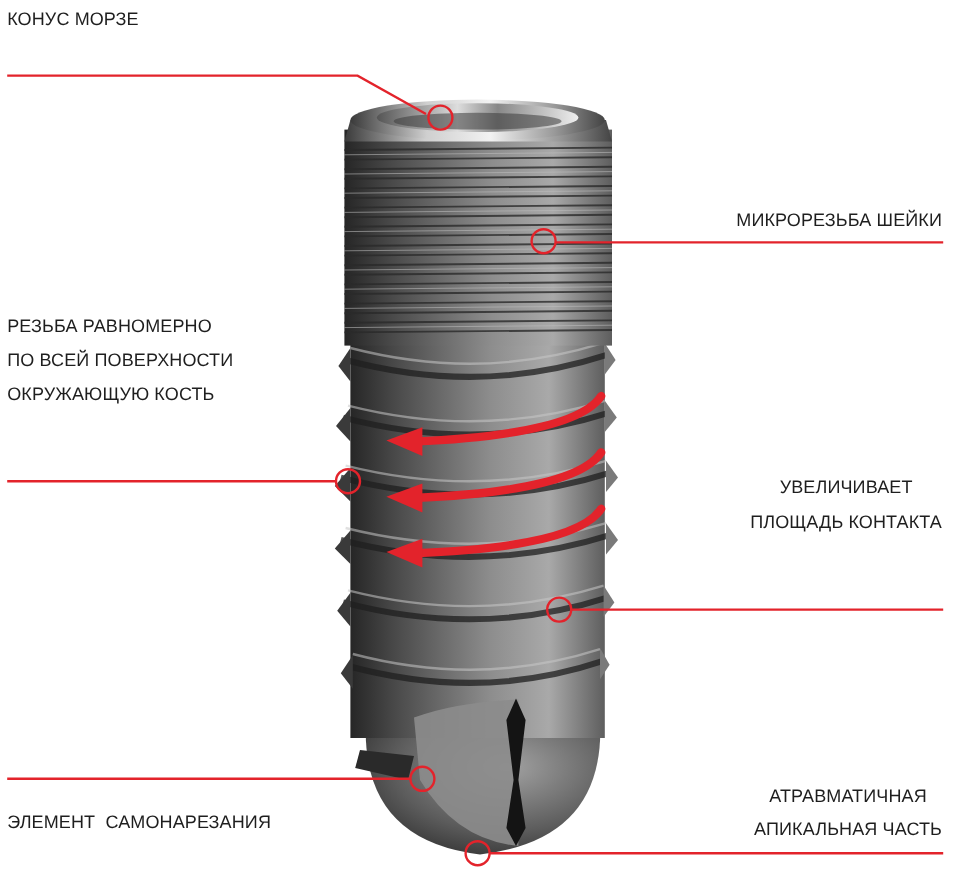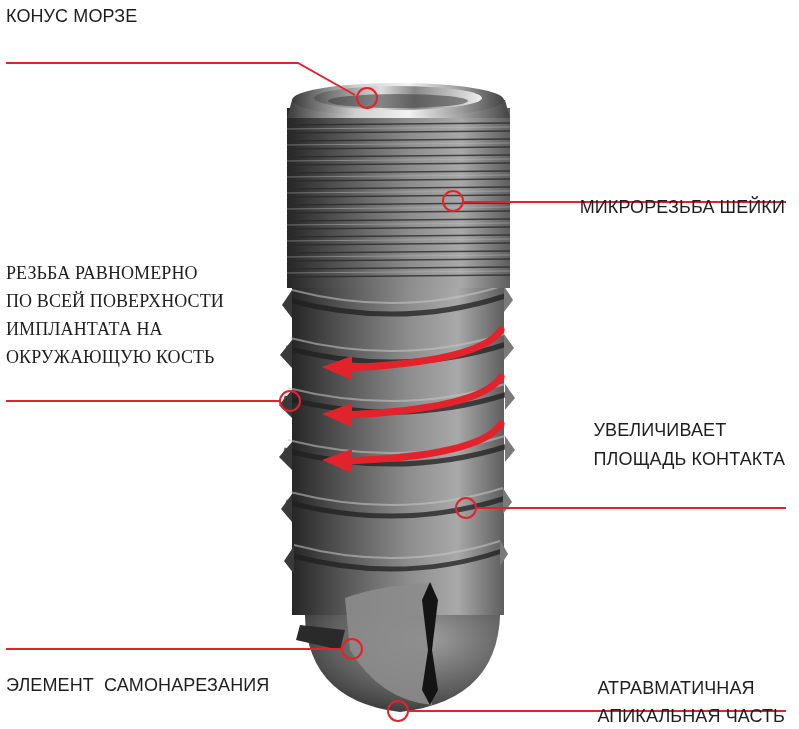--- a/index.html
+++ b/index.html
@@ -1,21 +1,21 @@
 <!DOCTYPE html>
 <html><head>
 <meta charset="utf-8">
 <style>
   html, body { margin: 0; padding: 0; background: #ffffff; }
   body { width: 799px; height: 729px; position: relative; overflow: hidden;
          font-family: "Liberation Sans", sans-serif; color: #1a1a1a; }
-  .label { position: absolute; font-size: 18px; line-height: 27px; letter-spacing: 0.1px;
+  .label { position: absolute; font-size: 15px; line-height: 27px; letter-spacing: 0.1px;
            white-space: nowrap; color: #1e1e1e; }
   .label span { display: block; }
-  .right { text-align: left; margin-top: 24px; }
+  .right { text-align: center; }
   svg.art { position: absolute; left: 0; top: 0; }
 </style>
 </head>
 <body>
 
 <svg class="art" width="799" height="729" viewBox="0 0 799 729">
   <defs>
     <linearGradient id="bodyGrad" x1="0" x2="1" y1="0" y2="0">
       <stop offset="0" stop-color="#262626"></stop>
       <stop offset="0.18" stop-color="#4a4a4a"></stop>
@@ -168,24 +168,23 @@
 </svg>
 
 <div class="label" style="left:6px; top:3px;">
   <span>КОНУС МОРЗЕ</span>
 </div>
 
 <div class="label right" style="right:14px; top:170px;">
   <span>МИКРОРЕЗЬБА ШЕЙКИ</span>
 </div>
 
-<div class="label" style="left:6px; top:259px; line-height:28px;font-family:Liberation Serif, serif;">
+<div class="label" style="left:6px; top:259px; line-height:28px;">
   <span>РЕЗЬБА РАВНОМЕРНО</span>
   <span>ПО ВСЕЙ ПОВЕРХНОСТИ</span>
-  <span>ИМПЛАНТАТА НА</span>
   <span>ОКРУЖАЮЩУЮ КОСТЬ</span>
 </div>
 
 <div class="label right" style="right:14px; top:392px; line-height:29px;">
   <span>УВЕЛИЧИВАЕТ</span>
   <span>ПЛОЩАДЬ КОНТАКТА</span>
 </div>
 
 <div class="label" style="left:6px; top:618px; white-space:pre;">
   <span>ЭЛЕМЕНТ  САМОНАРЕЗАНИЯ</span>

